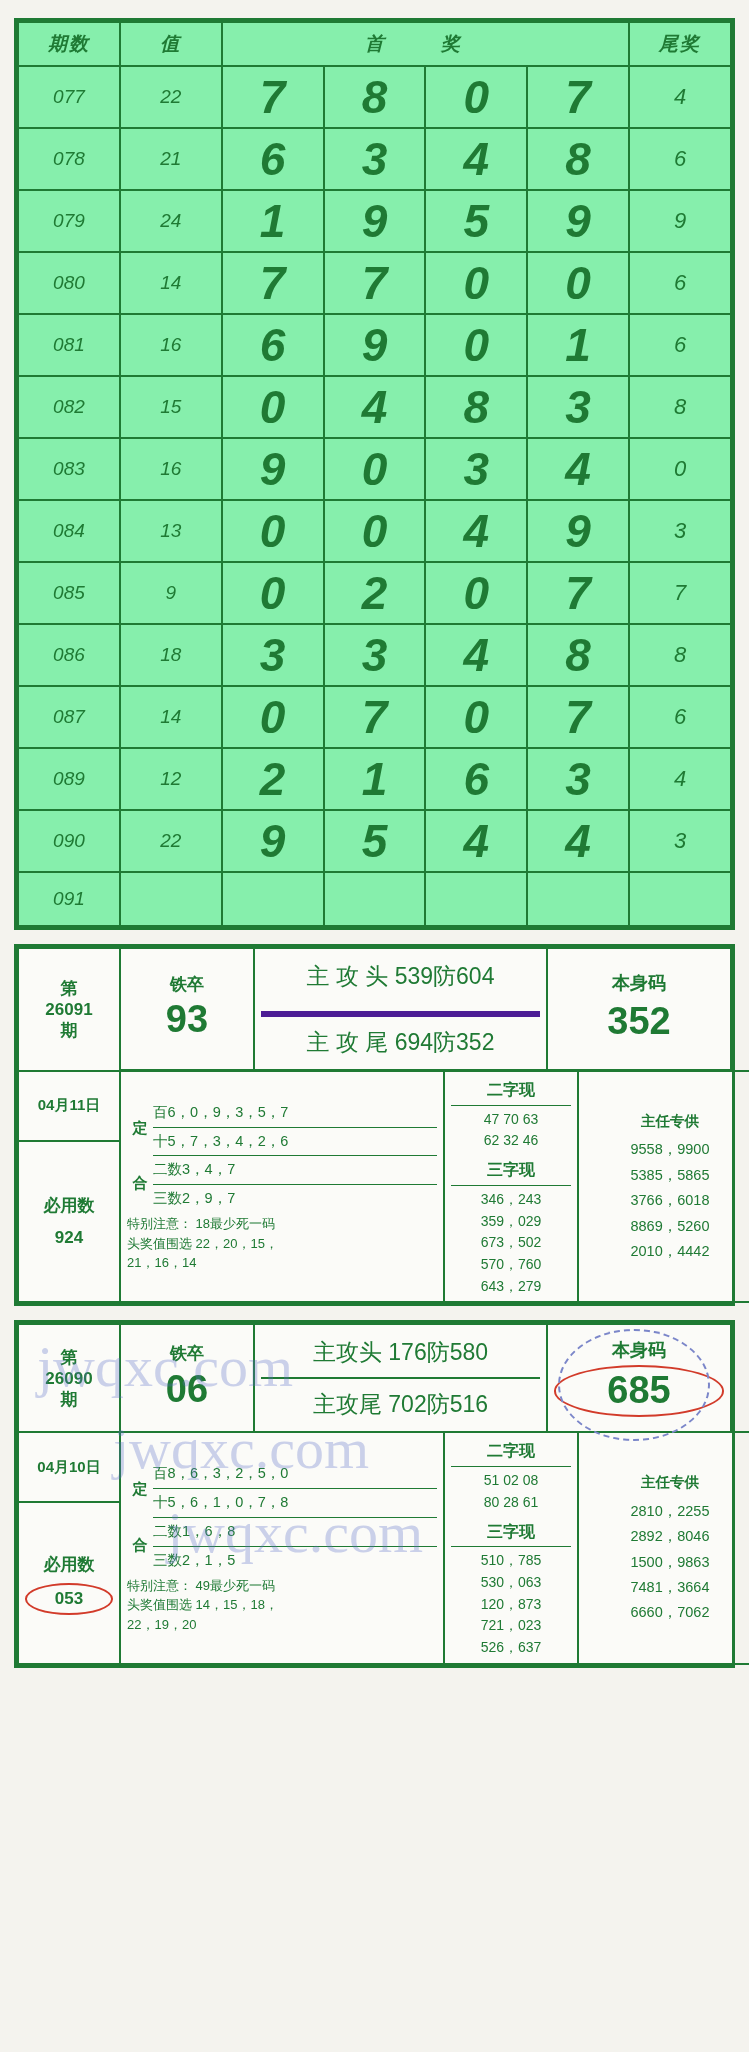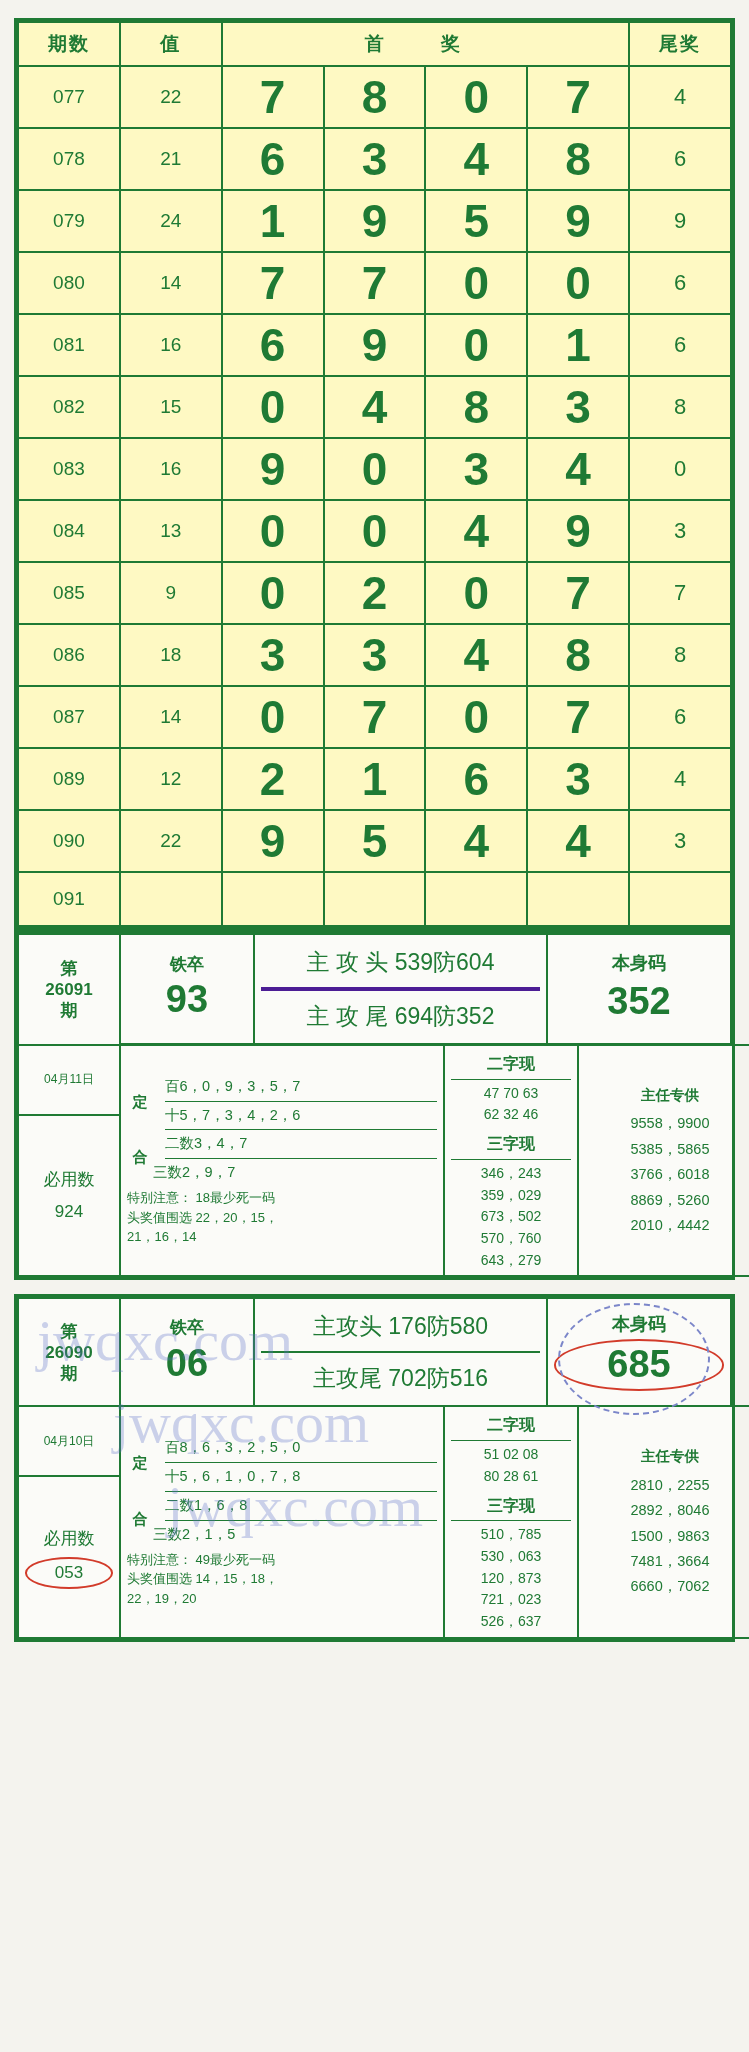--- a/index.html
+++ b/index.html
@@ -12,23 +12,25 @@
   .page{
     position:relative;
     width:749px;
     min-height:2052px;
     background:#f4f3ee;
     box-sizing:border-box;
     padding:18px 14px;
   }
   
   .panel{
-    background:#fef9c3;
+    background:#86efac;
     border:3px solid #1f7a34;
     box-sizing:border-box;
+    margin-bottom:14px;
+    font-style:italic;
   }
   table{
     border-collapse:collapse;
     width:100%;
     table-layout:fixed;
   }
   table td,table th{
     border:2px solid #1f7a34;
     text-align:center;
     vertical-align:middle;
@@ -57,40 +59,40 @@
     position:relative;
   }
   .info-table{border-collapse:collapse;width:100%;table-layout:fixed;}
   .info-table td{border:2px solid #1f7a34;vertical-align:middle;text-align:center;padding:4px 6px;}
   .cell-period{width:88px;font-size:17px;line-height:1.25;font-weight:bold;}
   .cell-tiezu{width:120px;font-size:17px;font-weight:bold;line-height:1.2;}
   .cell-tiezu .big{font-size:38px;font-weight:bold;display:block;margin-top:2px;}
   .cell-attack{font-size:23px;line-height:2.0;}
   .cell-self{width:170px;font-size:18px;font-weight:bold;line-height:1.2;}
   .cell-self .big{font-size:38px;display:block;margin-top:4px;}
-  .cell-date{font-size:12px;font-weight:normal;}
-  .cell-must{font-size:17px;font-weight:normal;line-height:1.5;}
+  .cell-date{font-size:15px;font-weight:bold;}
+  .cell-must{font-size:17px;font-weight:bold;line-height:1.5;}
   .cell-must .num{display:block;font-size:17px;margin-top:6px;}
 
   .dinghe{
     display:flex;
     align-items:stretch;
     text-align:left;
   }
   .dh-label{
     width:26px;
     display:flex;
     flex-direction:column;
     justify-content:space-around;
     font-size:15px;
     font-weight:bold;
     align-items:center;
   }
   .dh-lines{flex:1;font-size:14.5px;line-height:1.65;}
-  .dh-lines .ul{border-bottom:1px solid #1f7a34;display:block;padding-bottom:2px;margin-bottom:2px;margin-left:12px;}
+  .dh-lines .ul{border-bottom:1px solid #1f7a34;display:block;padding-bottom:2px;margin-bottom:2px;}
   .note{font-size:13px;line-height:1.5;text-align:left;margin-top:3px;}
   .two-three{font-size:14px;line-height:1.55;}
   .two-three .sub{font-weight:bold;font-size:16px;display:block;border-bottom:1px solid #1f7a34;margin:2px 0 3px;padding-bottom:2px;}
   .zhuren{font-size:14.5px;line-height:1.75;}
   .zhuren .sub{font-weight:bold;display:block;margin-bottom:3px;}
 
   
   .wm{
     position:absolute;
     color:rgba(90,110,200,0.30);
@@ -269,21 +271,21 @@
           <div>第</div>
           <div>26091</div>
           <div>期</div>
         </td>
         <td class="cell-tiezu">
           <span>铁卒</span>
           <span class="big">93</span>
         </td>
         <td class="cell-attack">
           <div>主 攻 头 539防604</div>
-          <div style="border-top:4px solid #4c1d95;margin-top:2px;padding-top:2px;">主 攻 尾 694防352</div>
+          <div style="border-top:6px solid #4c1d95;margin-top:12px;padding-top:2px;">主 攻 尾 694防352</div>
         </td>
         <td class="cell-self">
           <span>本身码</span>
           <span class="big">352</span>
         </td>
       </tr>
       <tr>
         <td colspan="1" style="padding:0;border:none;"></td>
         <td style="padding:0;border:none;"></td>
         <td style="padding:0;border:none;"></td>

